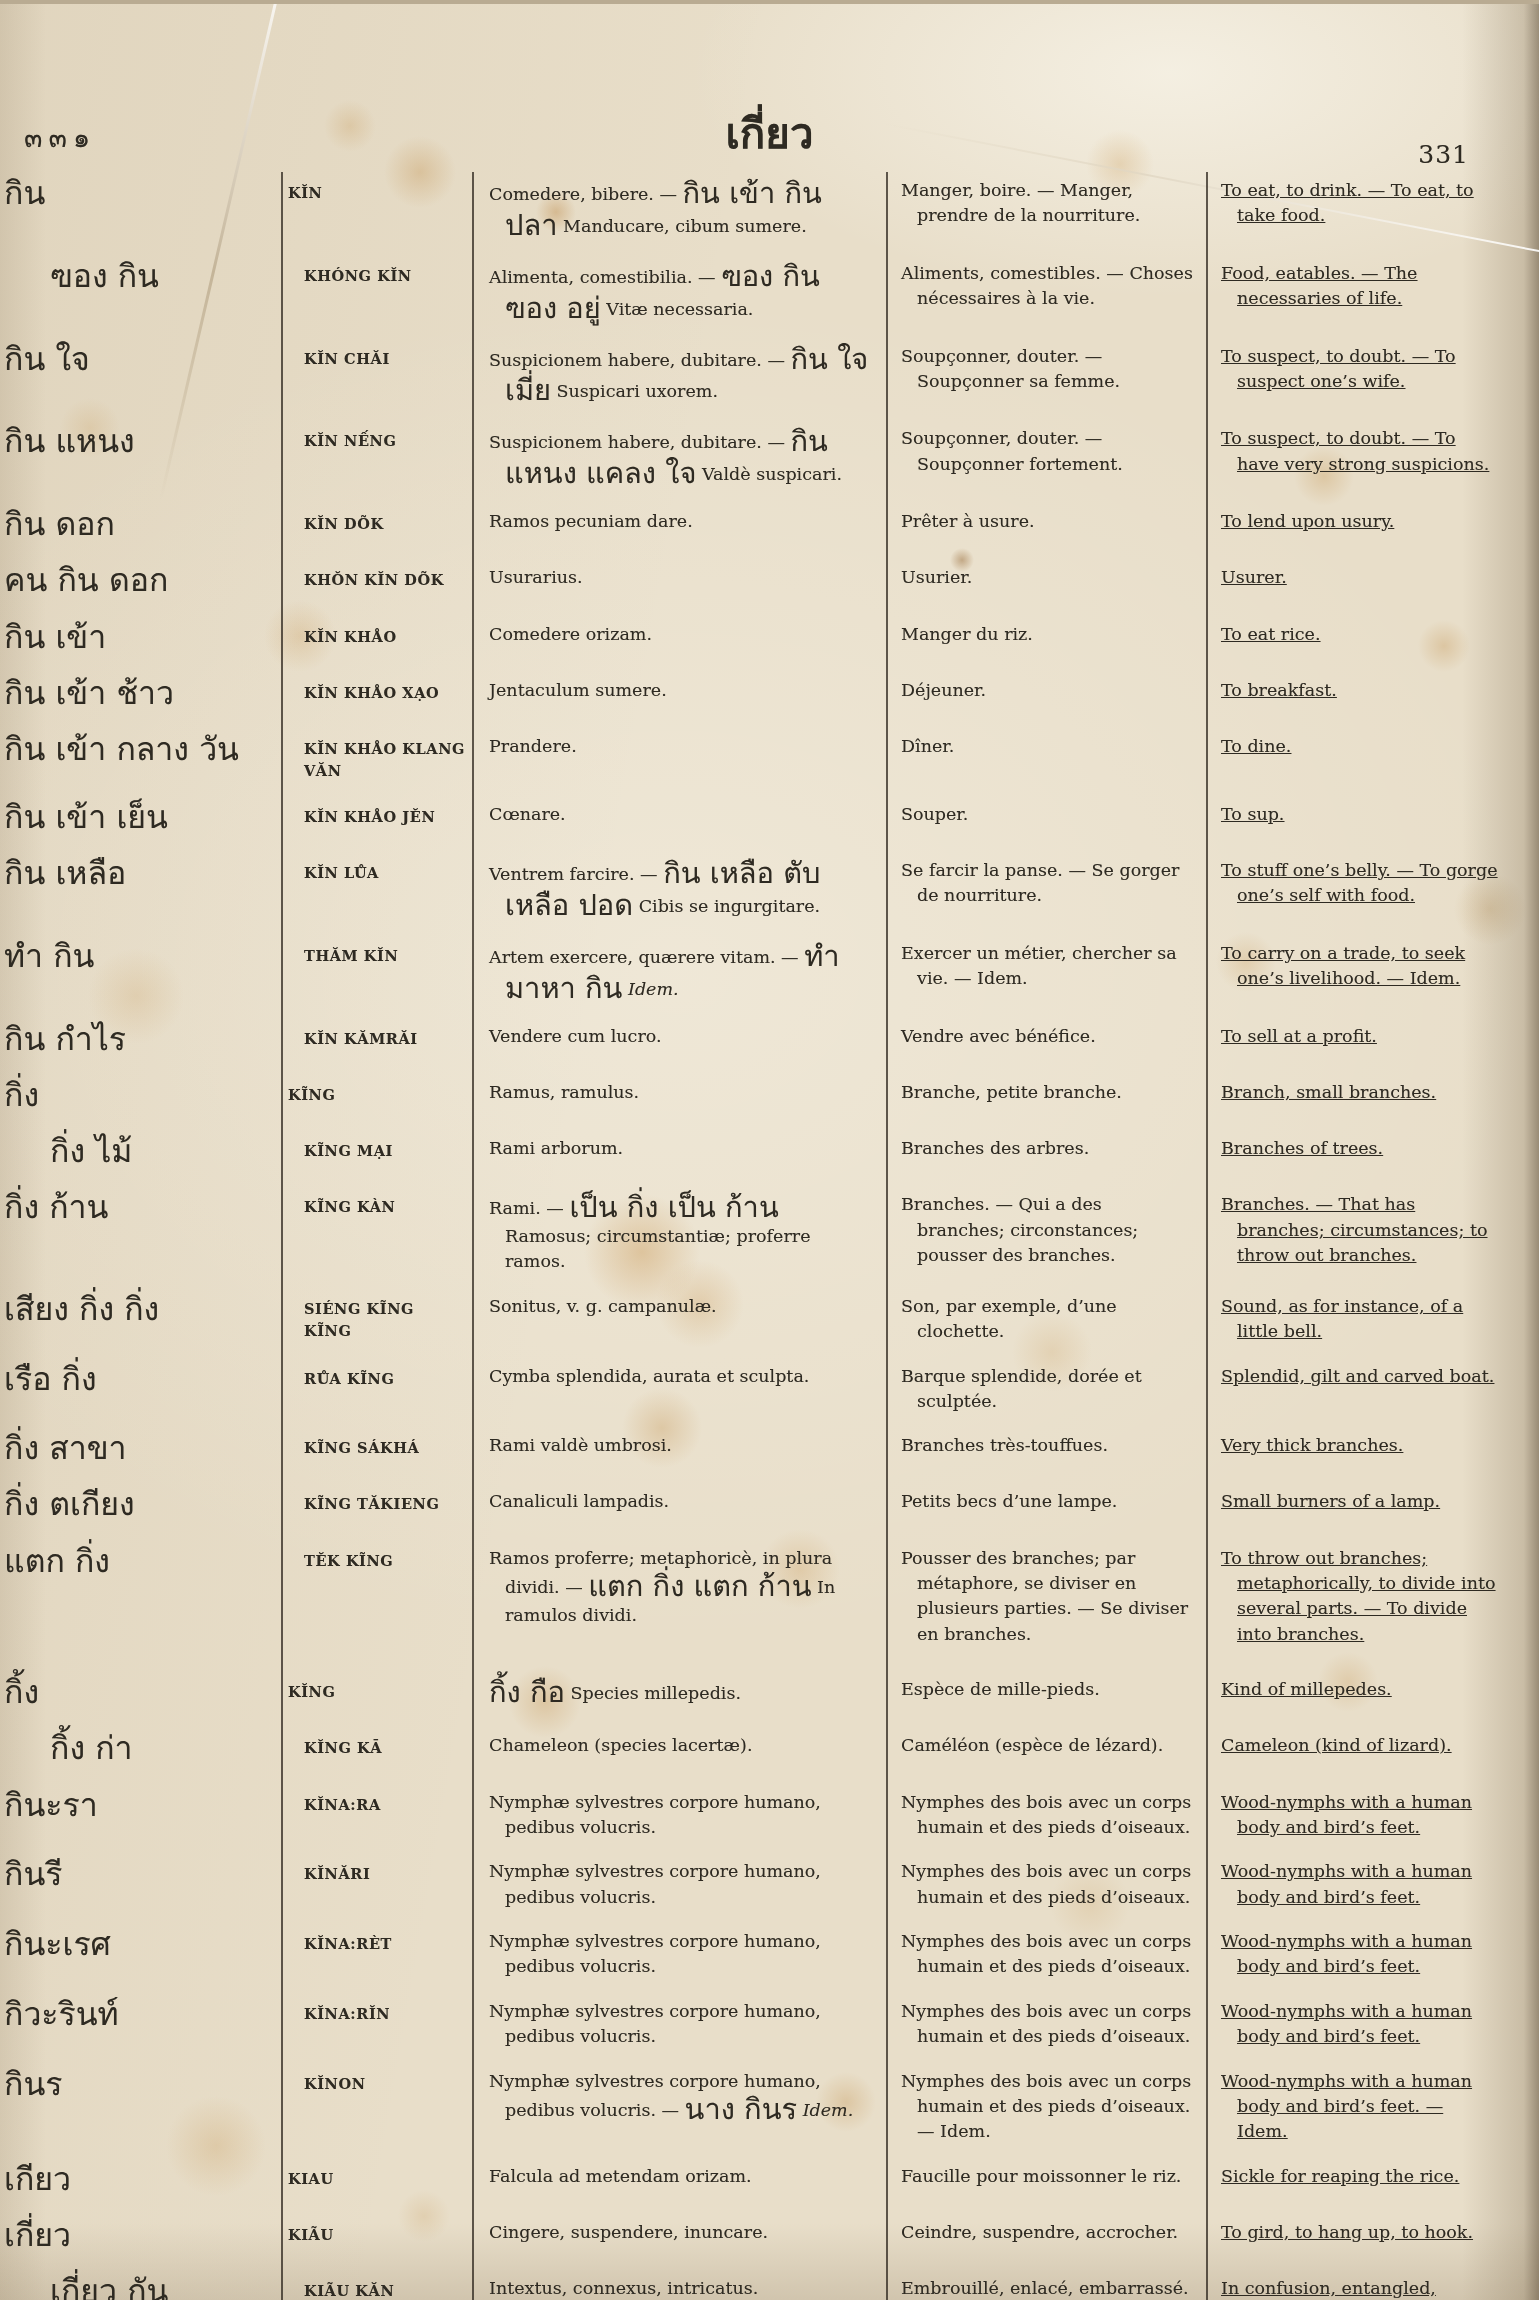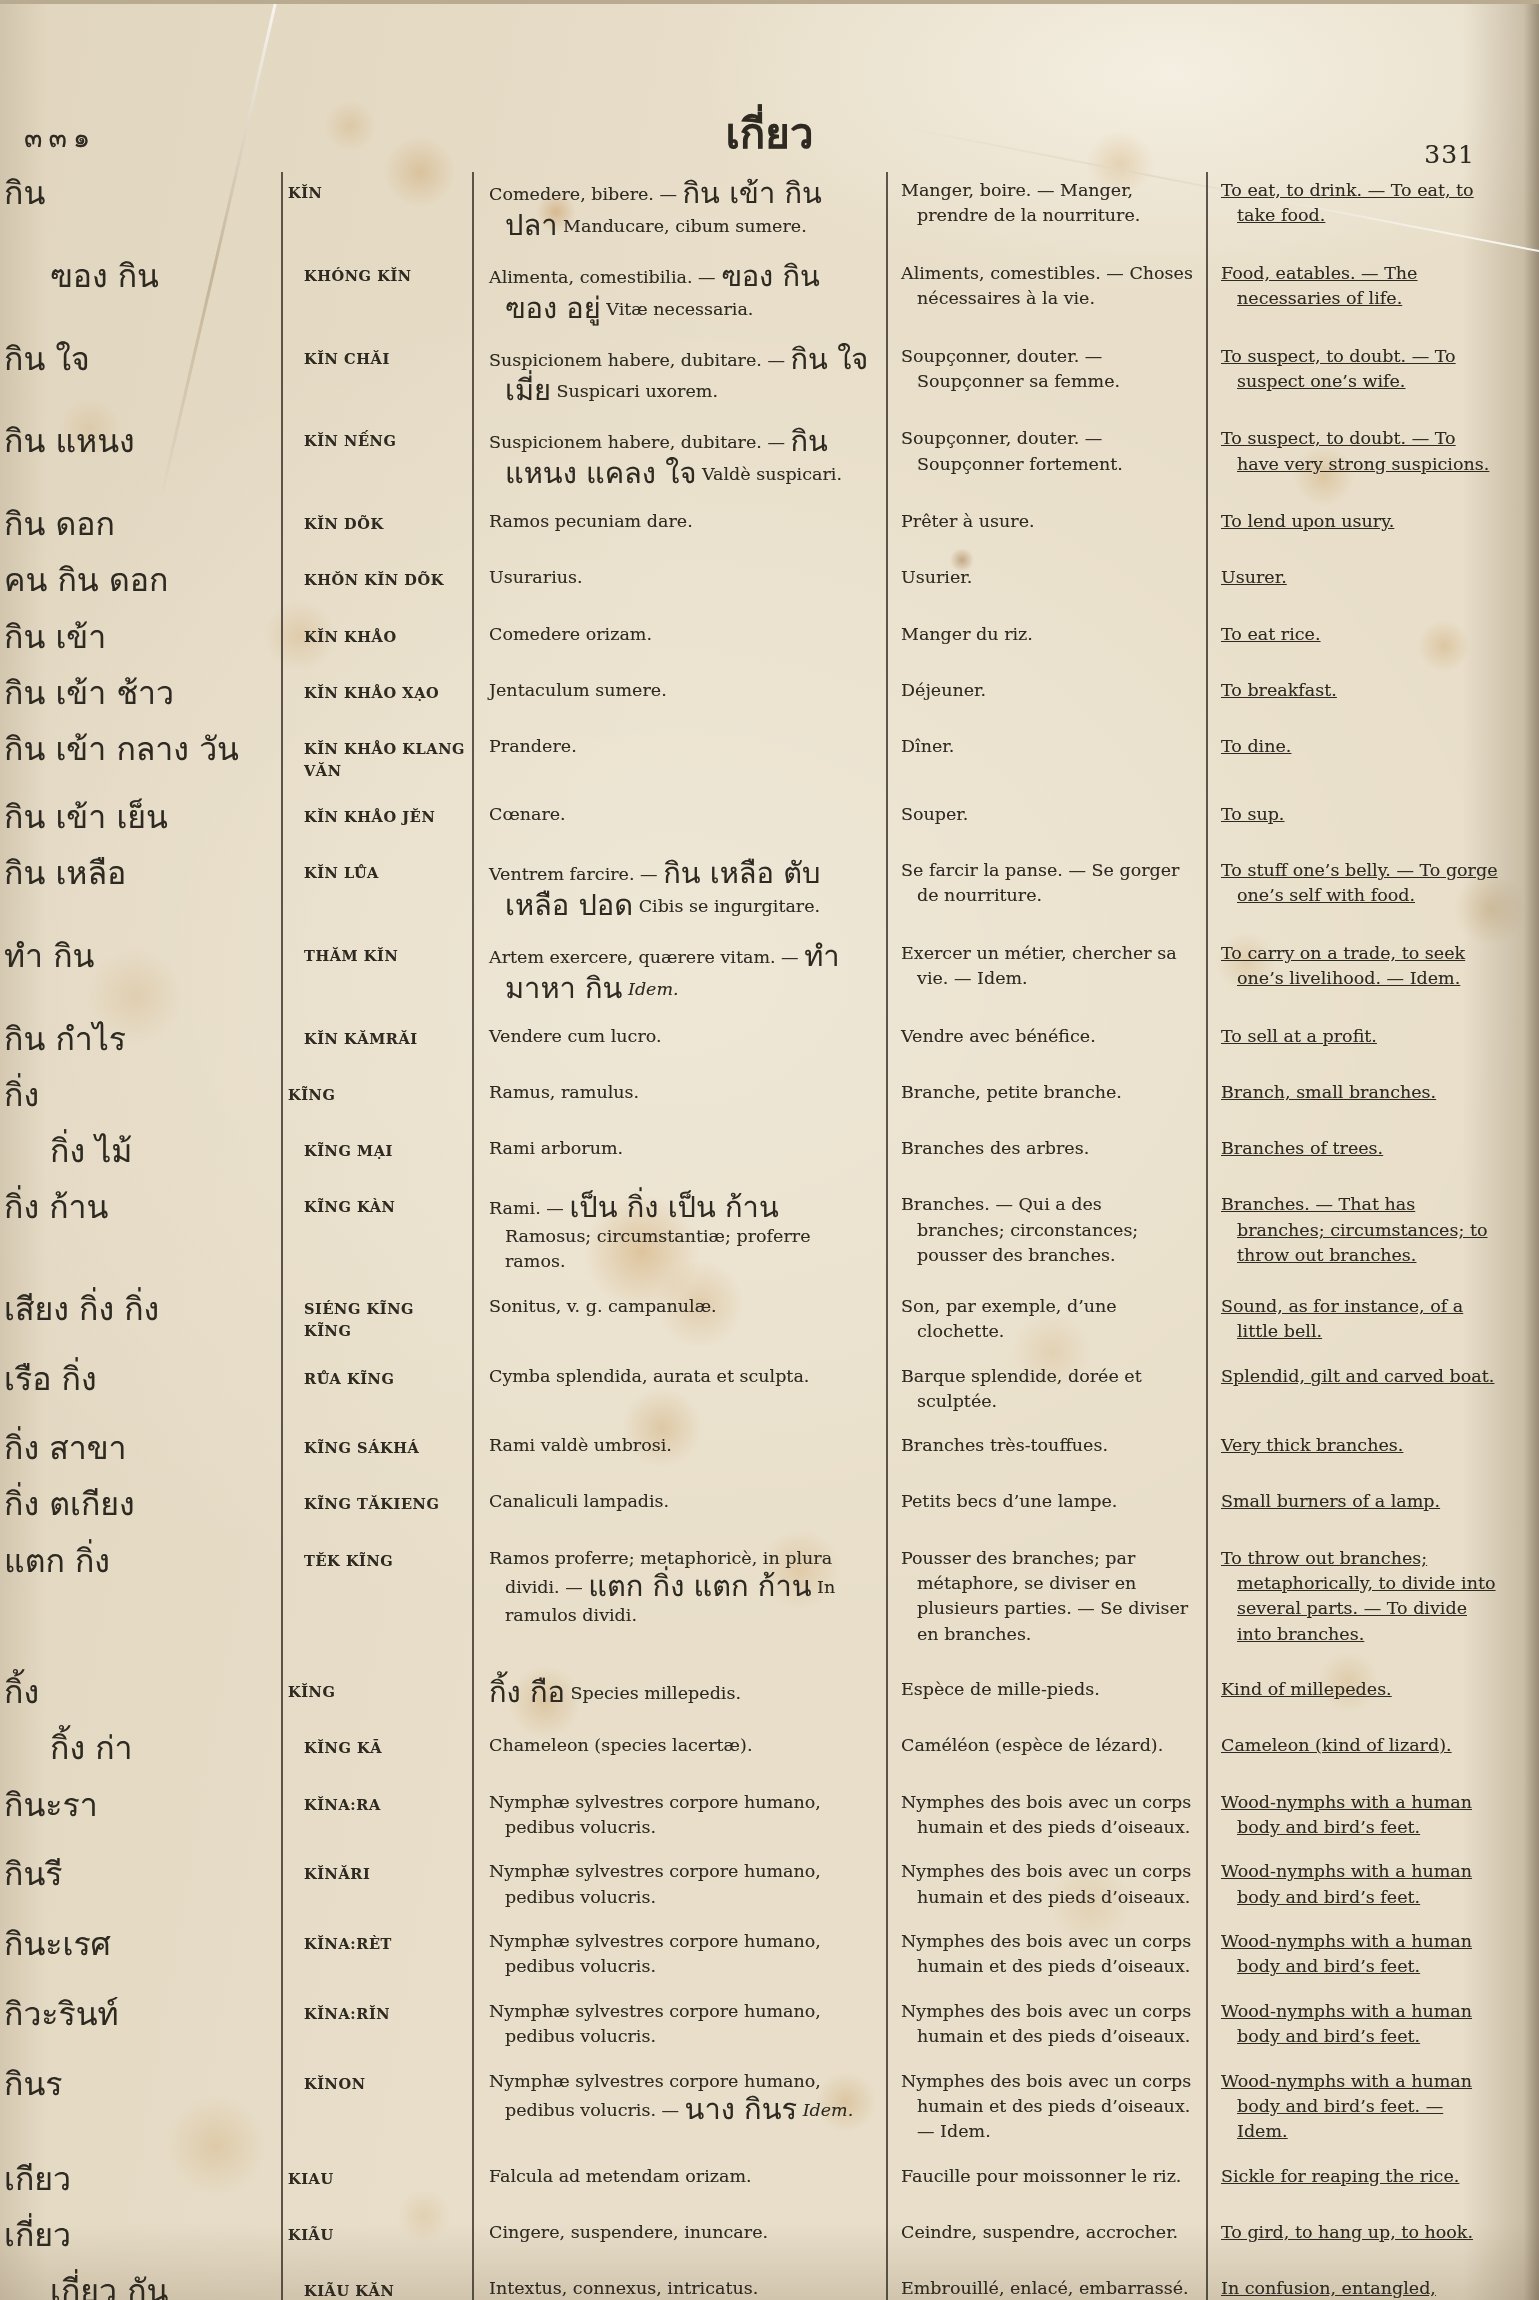--- a/index.html
+++ b/index.html
@@ -48,21 +48,21 @@
   .crease{position:absolute;left:276px;top:-10px;width:3px;height:520px;
     background:linear-gradient(to bottom, rgba(255,255,255,.8), rgba(165,145,112,.5) 55%, rgba(165,145,112,0));
     transform:rotate(13deg);transform-origin:top center;border-radius:2px;}
   .tear{position:absolute;left:880px;top:118px;width:680px;height:2px;
     background:linear-gradient(to right, rgba(190,175,150,0), rgba(225,215,195,.85) 40%, rgba(255,255,255,.9));
     transform:rotate(11deg);transform-origin:left center;}
   .header{position:relative;height:168px;}
   .folio-thai{position:absolute;left:24px;top:112px;font-size:27px;letter-spacing:6px;}
   .header-word{position:absolute;left:50%;top:96px;transform:translateX(-50%);
     font-size:42px;font-weight:bold;}
-  .page-number{position:absolute;right:64px;top:136px;font-size:25px;letter-spacing:1px;}
+  .page-number{position:absolute;right:70px;top:136px;font-size:25px;letter-spacing:1px;}
   .table{position:relative;padding-bottom:4px;}
   .rule{position:absolute;top:0;bottom:0;width:2px;background:rgba(52,45,36,.78);}
   .rule.r1{left:281px;}
   .rule.r2{left:472px;}
   .rule.r3{left:886px;}
   .rule.r4{left:1206px;}
   .row{display:flex;align-items:flex-start;margin-bottom:13px;}
   .row.gap{margin-top:24px;}
   .cell{box-sizing:border-box;}
   .cell.thai{width:282px;padding:0 10px 0 4px;font-size:32px;line-height:1.35;

